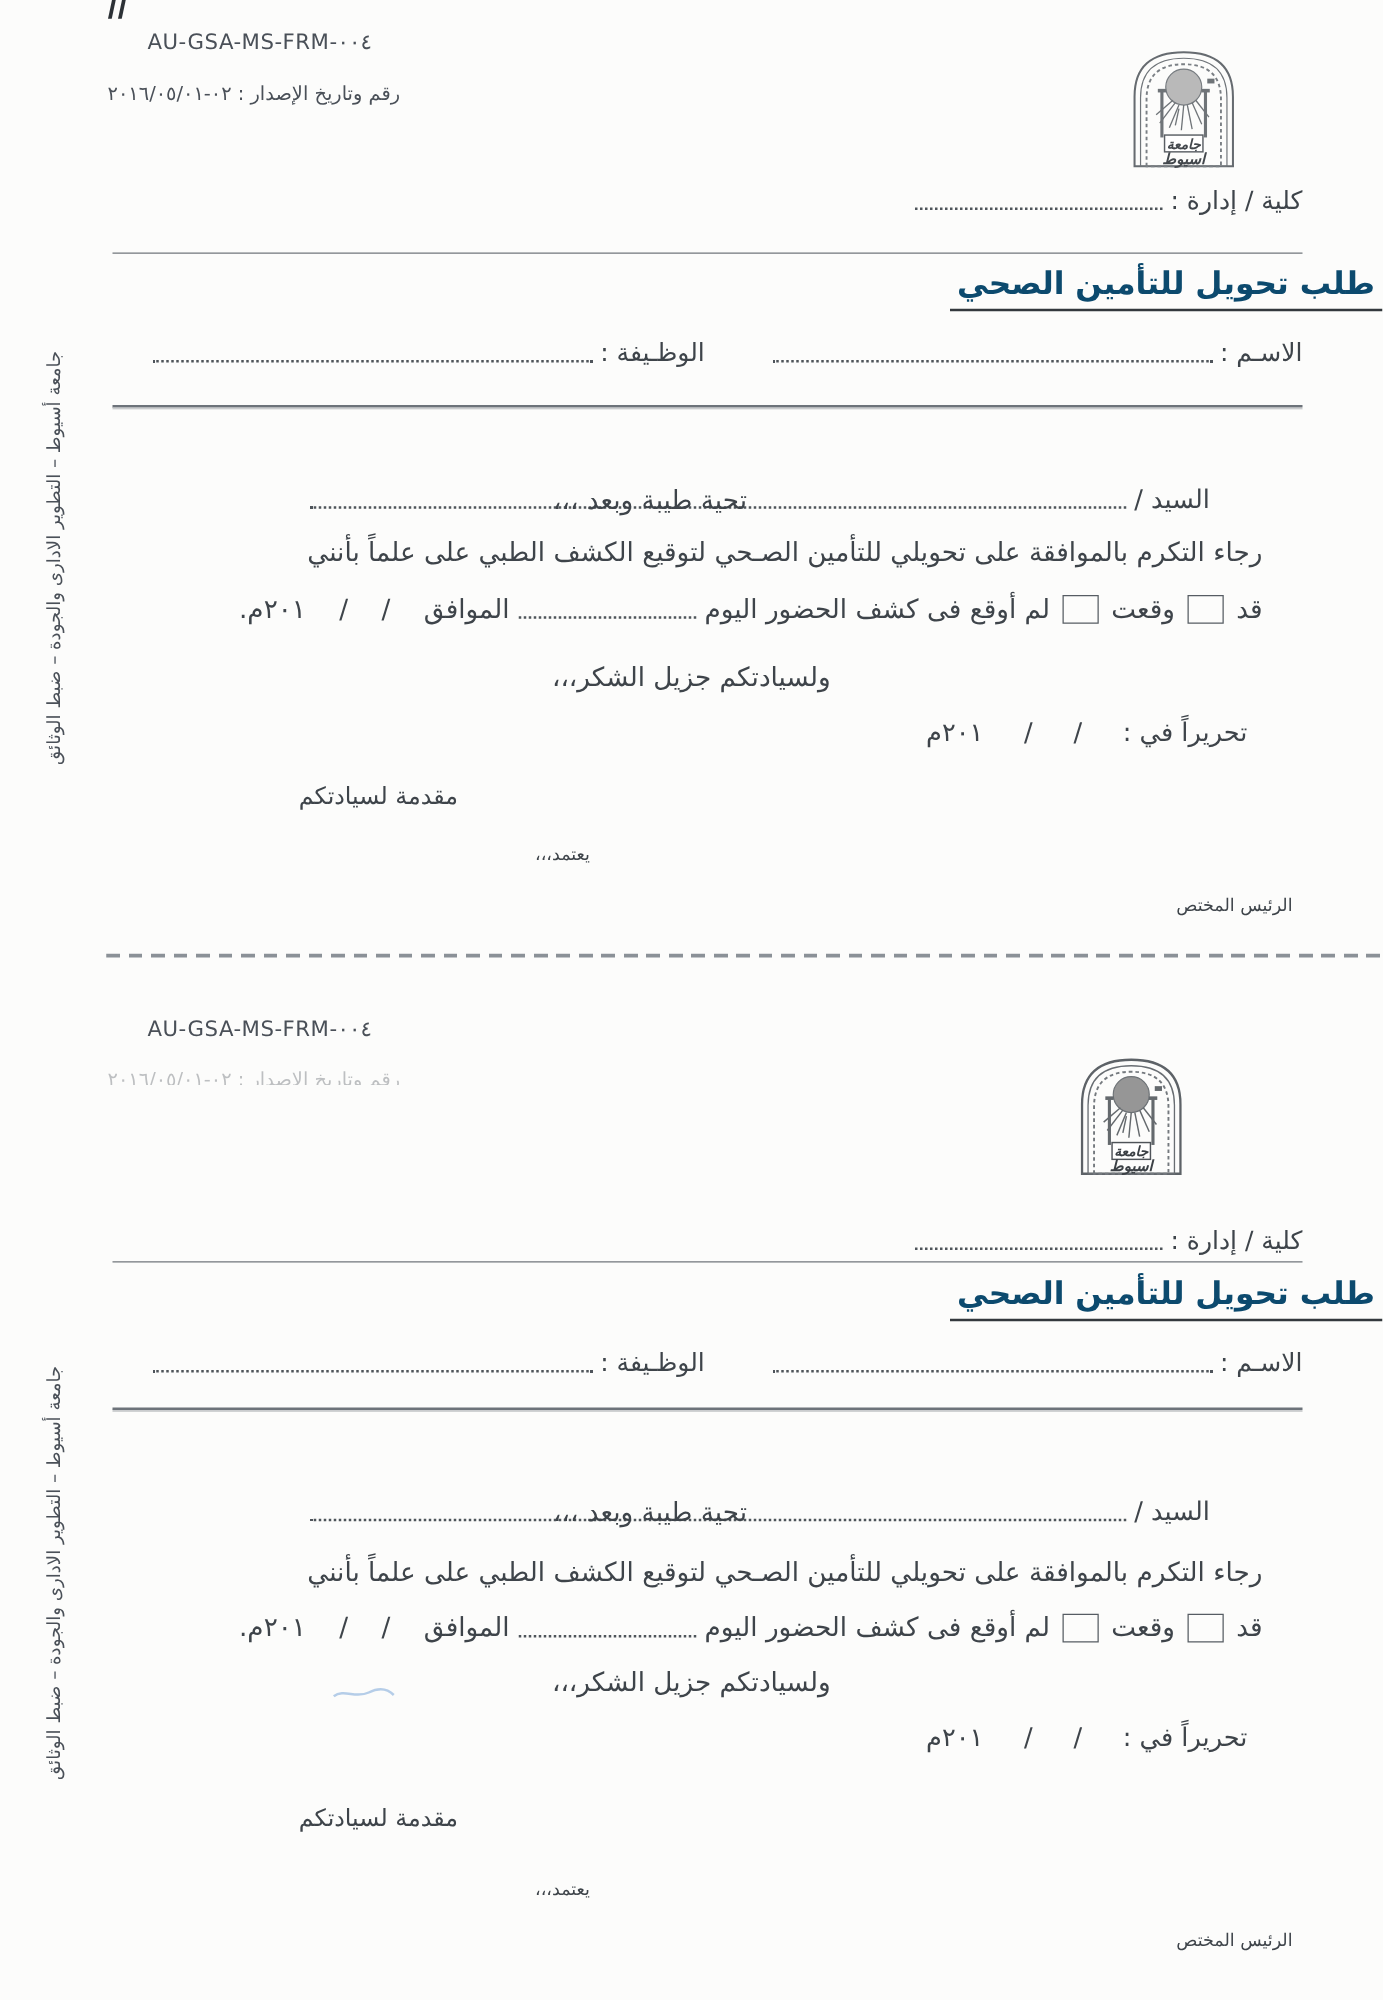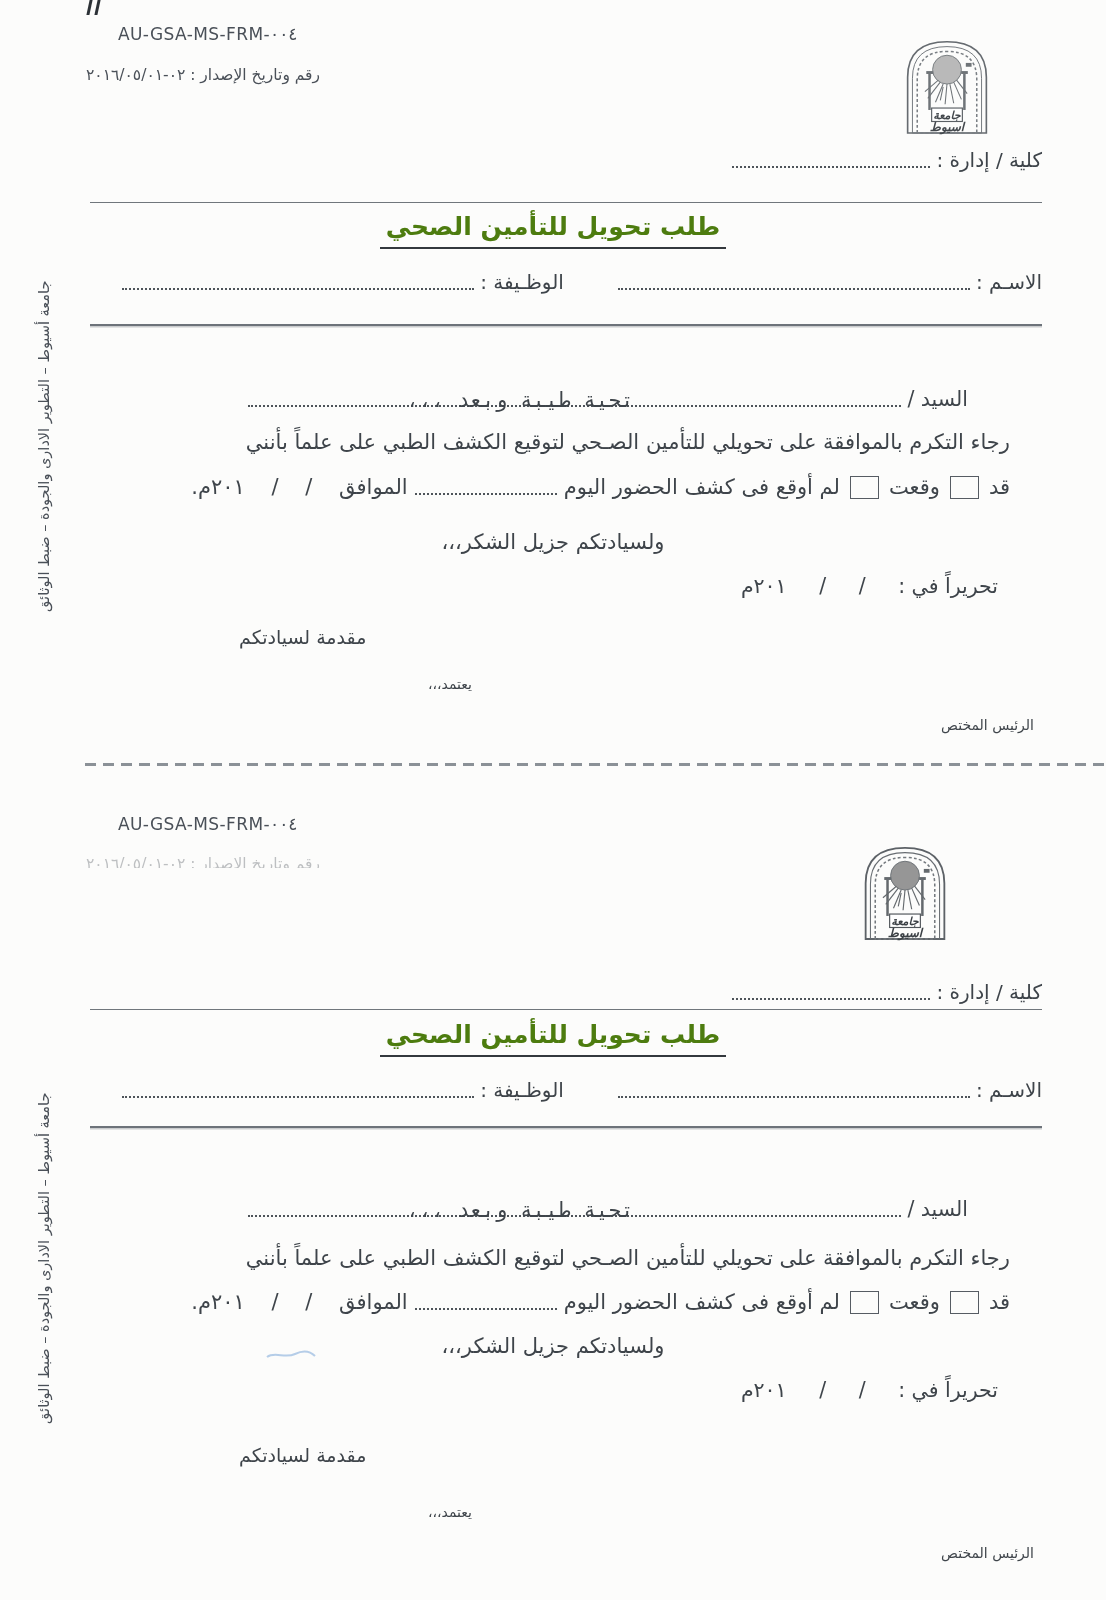--- a/index.html
+++ b/index.html
@@ -22,37 +22,37 @@
   .f2 .row-issue { top:64px; }
   .f2 .sun { fill:#969696; }
 
   
   .row-dept { top:148px; right:64px; width:316px; display:flex; font-size:20px;justify-content:space-between; }
   .f2 .row-dept { top:190px; }
 
   .row-hr1 { top:202px; left:90px; width:952px; border-top:1.6px solid #70767c; }
   .f2 .row-hr1 { top:219px; }
 
-  .row-title { top:212px; left:0; width:100%; text-align:center; font-size:25px; font-weight:bold; color:#4d7c0f; }
+  .row-title { top:212px; left:0; width:100%; text-align:right; font-size:25px; font-weight:bold; color:#0c4a6e; }
   .row-title .underlined { border-bottom:2.4px solid #33383d; padding:0 6px 6px; }
   .f2 .row-title { top:230px; }
 
   .row-fields { top:270px; right:64px; left:116px; display:flex; font-size:20px; }
   .f2 .row-fields { top:288px; }
   .fields-spacer { width:48px; }
   .name-leader { width:280px; flex:none; }
   .job-leader { flex:1; }
 
   .row-hr2 { top:324px; left:90px; width:952px; border-top:2.6px solid #6d737a; box-shadow:0 1.5px 0 rgba(109,115,122,.35); }
   .f2 .row-hr2 { top:336px; }
 
   .row-sayed { top:346px; right:138px; width:726px; display:flex; font-size:20.5px;margin-top:41px; }
   .f2 .row-sayed { top:366px; }
 
-  .row-greeting { top:388px; left:0; width:100%; text-align:center; padding-right:66px; box-sizing:border-box; font-size:21px;font-family:Liberation Mono, monospace; }
+  .row-greeting { top:388px; left:0; width:100%; text-align:center; padding-right:66px; box-sizing:border-box; font-size:21px; }
   .f2 .row-greeting { top:408px; }
 
   .row-body { top:430px; right:96px; font-size:21px; }
   .f2 .row-body { top:456px; }
 
   .row-sign { top:475px; right:96px; font-size:21px; display:flex; align-items:center; }
   .f2 .row-sign { top:500px; }
   .cb { width:27px; height:21px; border:1.7px solid #565c63; margin:0 10px 0 10px; flex:none; }
   .sign-leader { width:142px; border-bottom:2.5px dotted #4e545a; align-self:flex-end; margin:0 7px 4px; flex:none; }
 

